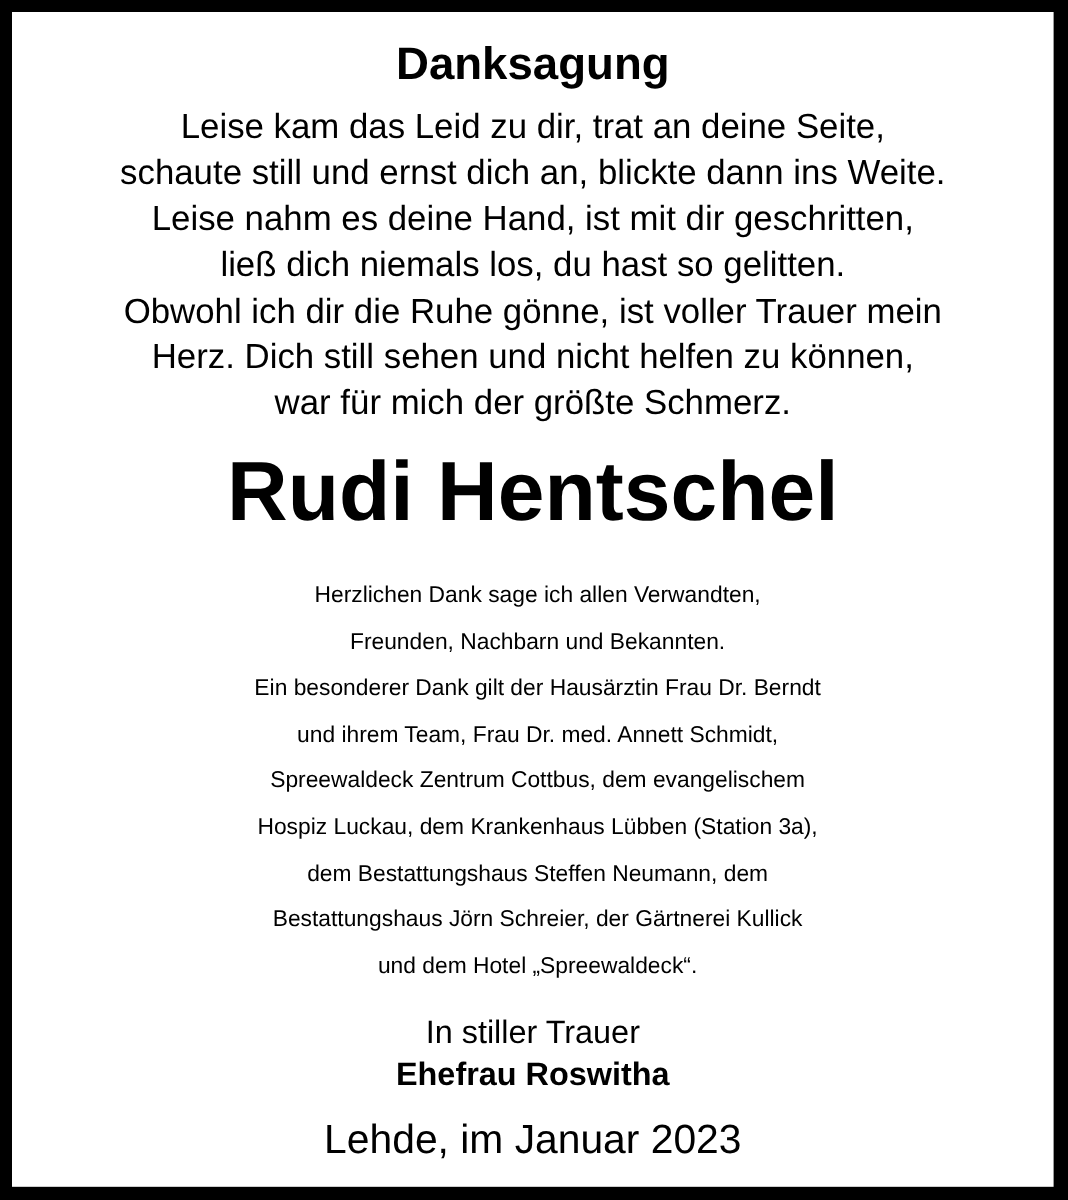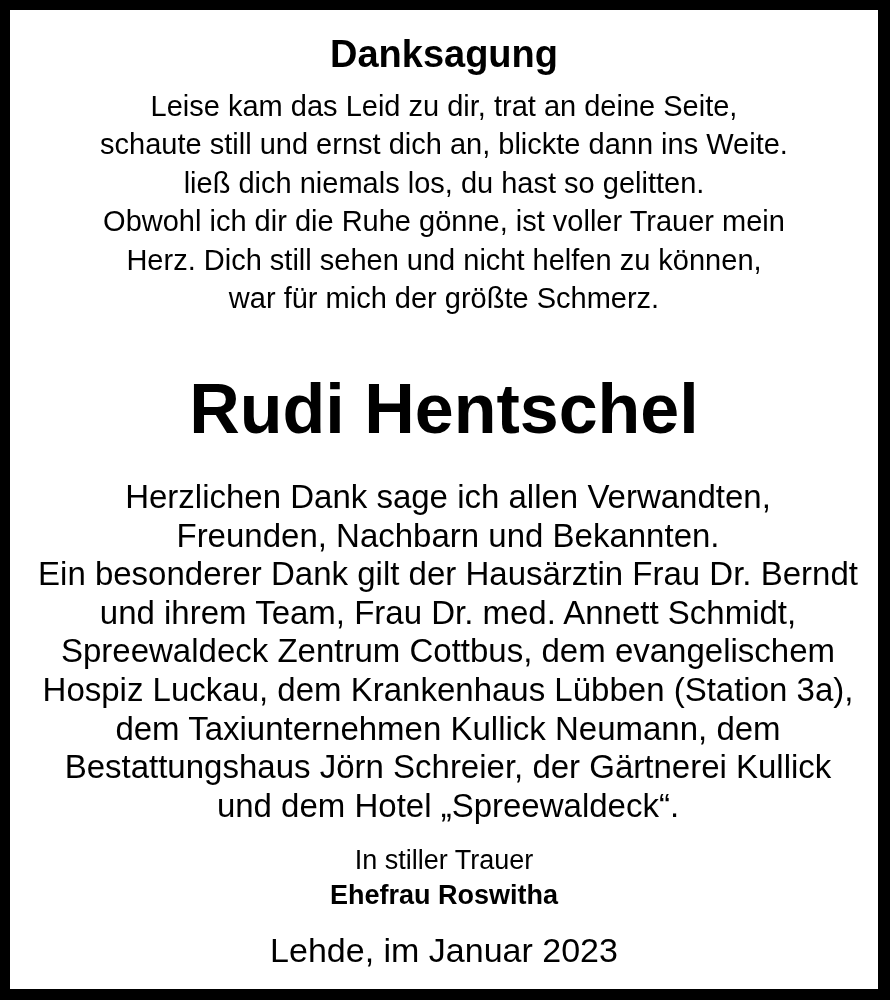--- a/index.html
+++ b/index.html
@@ -51,21 +51,21 @@
       top: 354px;
       font-size: 70px;
       font-weight: bold;
       line-height: 90px;
       text-align: center;
     }
     .thanks {
       position: absolute;
       left: 0; right: 16px;
       top: 468px;
-      font-size: 33px;
+      font-size: 19px;
       line-height: 38.6px;
       padding-left: 24px;
     }
     .closing {
       position: absolute;
       left: 0; right: 0;
       top: 833px;
       font-size: 27px;
       line-height: 35px;
     }
@@ -82,36 +82,37 @@
   </style>
 </head>
 <body>
 
 <div class="frame">
   <div class="title">Danksagung</div>
 
   <div class="poem">
     <span class="line">Leise kam das Leid zu dir, trat an deine Seite,</span>
     <span class="line">schaute still und ernst dich an, blickte dann ins Weite.</span>
+    <span class="line">Leise nahm es deine Hand, ist mit dir geschritten,</span>
     <span class="line">ließ dich niemals los, du hast so gelitten.</span>
     <span class="line">Obwohl ich dir die Ruhe gönne, ist voller Trauer mein</span>
     <span class="line">Herz. Dich still sehen und nicht helfen zu können,</span>
     <span class="line">war für mich der größte Schmerz.</span>
   </div>
 
   <div class="name">Rudi Hentschel</div>
 
   <div class="thanks">
     <span class="line">Herzlichen Dank sage ich allen Verwandten,</span>
     <span class="line">Freunden, Nachbarn und Bekannten.</span>
     <span class="line">Ein besonderer Dank gilt der Hausärztin Frau Dr. Berndt</span>
     <span class="line">und ihrem Team, Frau Dr. med. Annett Schmidt,</span>
     <span class="line">Spreewaldeck Zentrum Cottbus, dem evangelischem</span>
     <span class="line">Hospiz Luckau, dem Krankenhaus Lübben (Station 3a),</span>
-    <span class="line">dem Taxiunternehmen Kullick Neumann, dem</span>
+    <span class="line">dem Bestattungshaus Steffen Neumann, dem</span>
     <span class="line">Bestattungshaus Jörn Schreier, der Gärtnerei Kullick</span>
     <span class="line">und dem Hotel „Spreewaldeck“.</span>
   </div>
 
   <div class="closing">
     <span class="line">In stiller Trauer</span>
     <span class="line signer">Ehefrau Roswitha</span>
   </div>
 
   <div class="place-date">Lehde, im Januar 2023</div>

